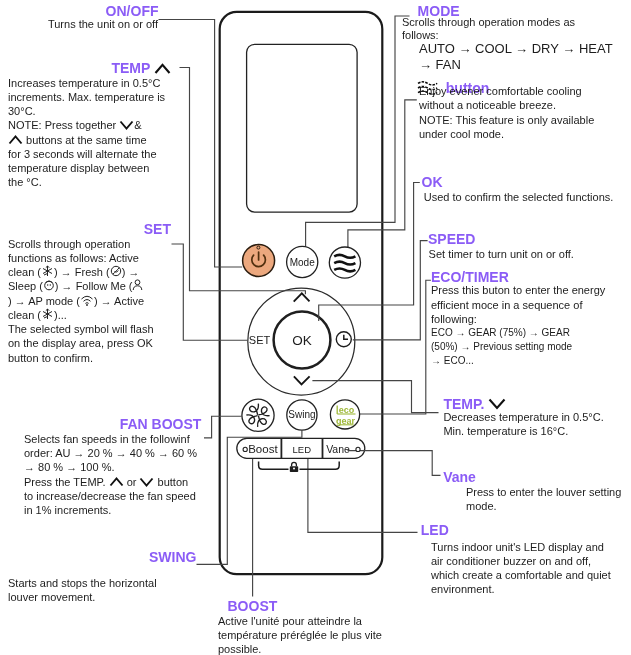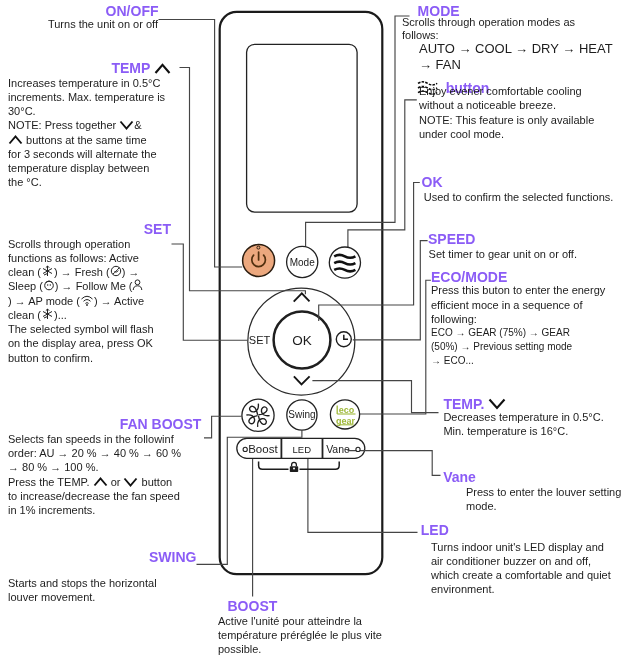--- a/index.html
+++ b/index.html
@@ -170,21 +170,21 @@
     </svg>) → Active<br>
 clean (<svg class="ic" width="13" height="12" viewBox="0 0 13 12">
       <g stroke="#222" stroke-width="1" fill="none">
         <path d="M6.5 1 V11 M2 3.5 L11 8.5 M11 3.5 L2 8.5 M6.5 1 l-1.7 1.7 M6.5 1 l1.7 1.7 M3 10 l3.5-1.5"></path>
       </g>
     </svg>)...<br>
 The selected symbol will flash<br>on the display area, press OK<br>button to confirm.</div>
 
 <div class="ttl ra" style="right:429.7px;top:416.8px">FAN BOOST</div>
 
-<div class="t" style="left:8px;top:431.8px">Selects fan speeds in the followinf<br>
+<div class="t" style="left:24px;top:431.8px">Selects fan speeds in the followinf<br>
 order: AU → 20 % → 40 % → 60 %<br>
 → 80 % → 100 %.<br>
 Press the TEMP. <svg class="ic" width="15" height="10" viewBox="0 0 15 10">
       <path d="M1.5 8.5 L7.5 1.5 L13.5 8.5" stroke="#111" stroke-width="1.9" fill="none"></path>
     </svg> or <svg class="ic" width="15" height="10" viewBox="0 0 15 10">
       <path d="M1.5 1.5 L7.5 8.5 L13.5 1.5" stroke="#111" stroke-width="1.9" fill="none"></path>
     </svg> button<br>
 to increase/decrease the fan speed<br>in 1% increments.</div>
 
 <div class="ttl ra" style="right:434.6px;top:549.5px">SWING</div>
@@ -213,23 +213,23 @@
 <div class="t" style="left:419px;top:84px">Enjoy evener comfortable cooling<br>
 without a noticeable breeze.<br>
 NOTE: This feature is only available<br>under cool mode.</div>
 
 <div class="ttl" style="left:421.6px;top:174.5px">OK</div>
 
 <div class="t" style="left:423.8px;top:190px">Used to confirm the selected functions.</div>
 
 <div class="ttl" style="left:428px;top:232px">SPEED</div>
 
-<div class="t" style="left:428.6px;top:246.6px">Set timer to gear unit on or off.</div>
-
-<div class="ttl" style="left:431px;top:269.5px">ECO/MODE</div>
+<div class="t" style="left:428.6px;top:246.6px">Set timer to turn unit on or off.</div>
+
+<div class="ttl" style="left:431px;top:269.5px">ECO/TIMER</div>
 
 <div class="t" style="left:431px;top:283.3px">Press this buton to enter the energy<br>
 efficient moce in a sequence of<br>following:</div>
 
 <div class="t" style="left:431px;top:325.6px;font-size:10px;line-height:14.4px">ECO → GEAR (75%) → GEAR<br>
 (50%) → Previous setting mode<br>→ ECO...</div>
 
 <div class="ttl" style="left:443.4px;top:396.5px">TEMP. <svg class="ic" width="18" height="12" viewBox="0 0 18 12">
       <path d="M1.5 1.5 L9 10 L16.5 1.5" stroke="#111" stroke-width="2.1" fill="none"></path>
     </svg></div>

